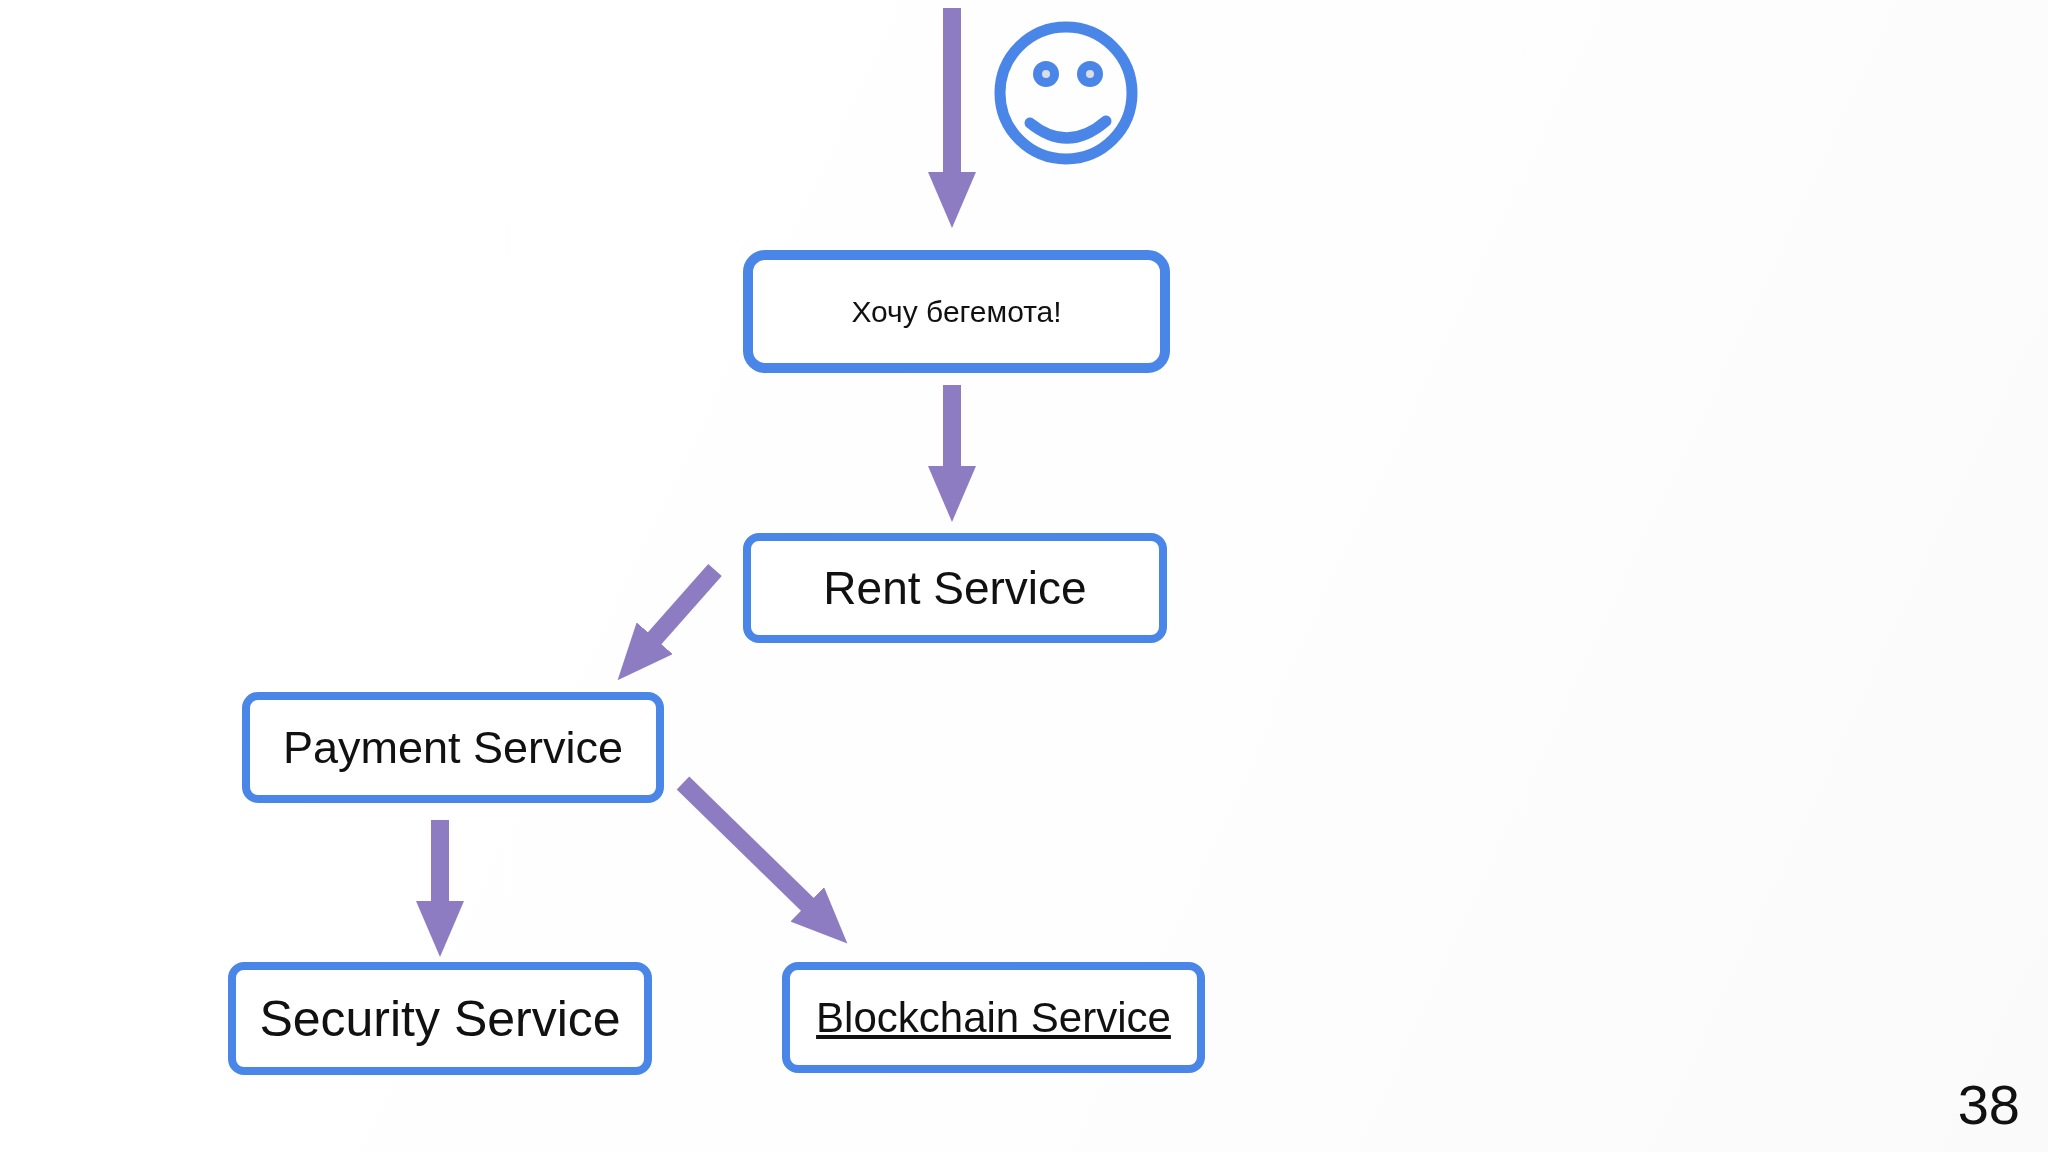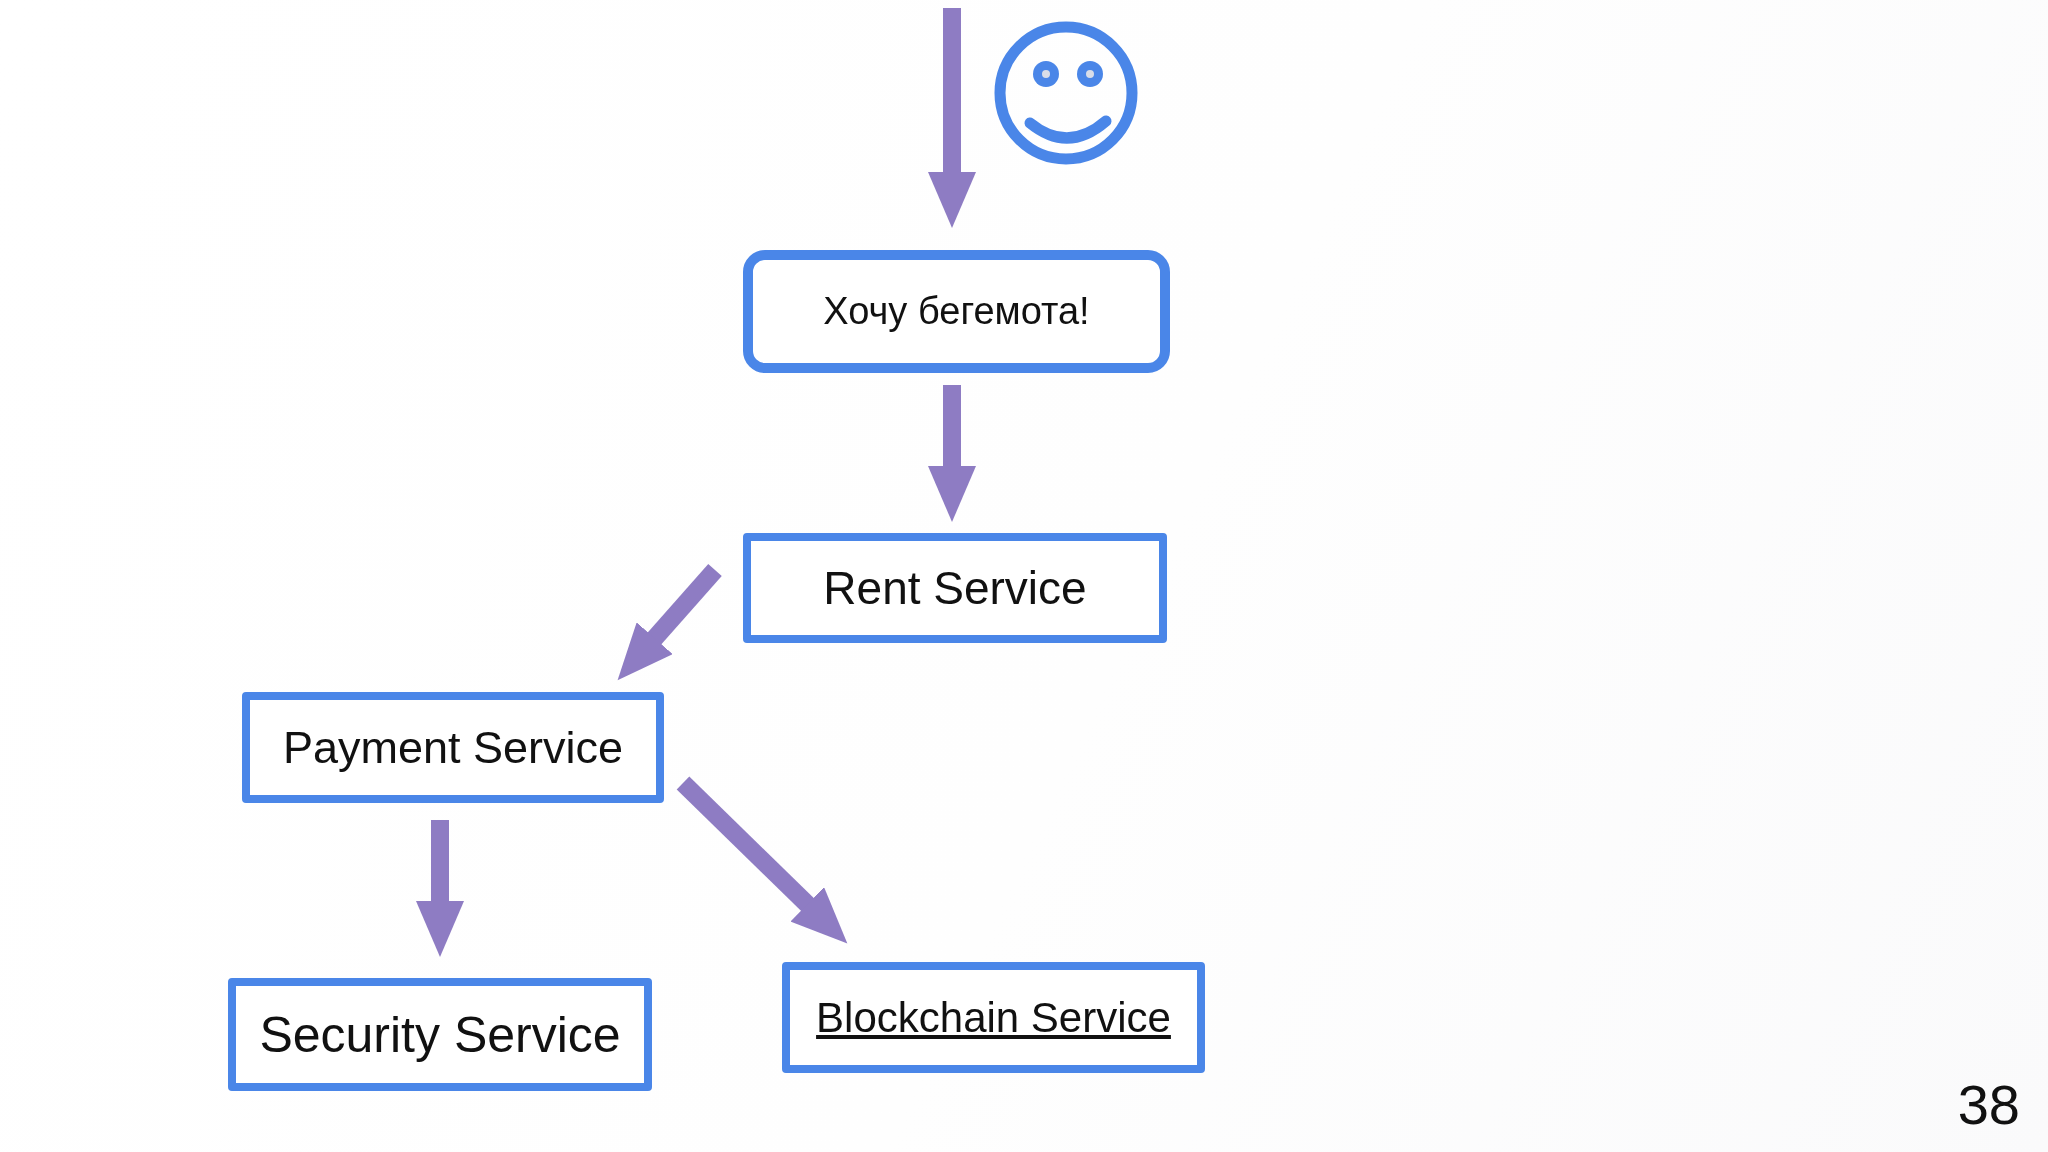--- a/index.html
+++ b/index.html
@@ -44,49 +44,48 @@
   }
 
   .node {
     position: absolute;
     box-sizing: border-box;
     display: flex;
     align-items: center;
     justify-content: center;
     background: #ffffff;
     border: 8px solid var(--accent-blue, #4a86e8);
-    border-radius: 4px;
+    border-radius: 16px;
     color: var(--text, #111111);
     white-space: nowrap;
     text-align: center;
   }
 
   .node-request {
     left: 743px; top: 250px;
     width: 427px; height: 123px;
     border-width: 10px;
     border-radius: 22px;
-    font-size: 38px;
+    font-size: 30px;
   }
   .node-rent {
     left: 743px; top: 533px;
     width: 424px; height: 110px;
     font-size: 46px;
   }
   .node-payment {
     left: 230px; top: 692px;
     width: 422px; height: 111px;
     font-size: 45px;
     margin-left: 12px;
   }
   .node-security {
     left: 228px; top: 962px;
     width: 424px; height: 113px;
     font-size: 50px;
-    margin-top: 16px;
   }
   .node-blockchain {
     left: 782px; top: 962px;
     width: 423px; height: 111px;
     font-size: 42px;
     text-decoration: underline;
   }
 
   .page-number {
     position: absolute;

